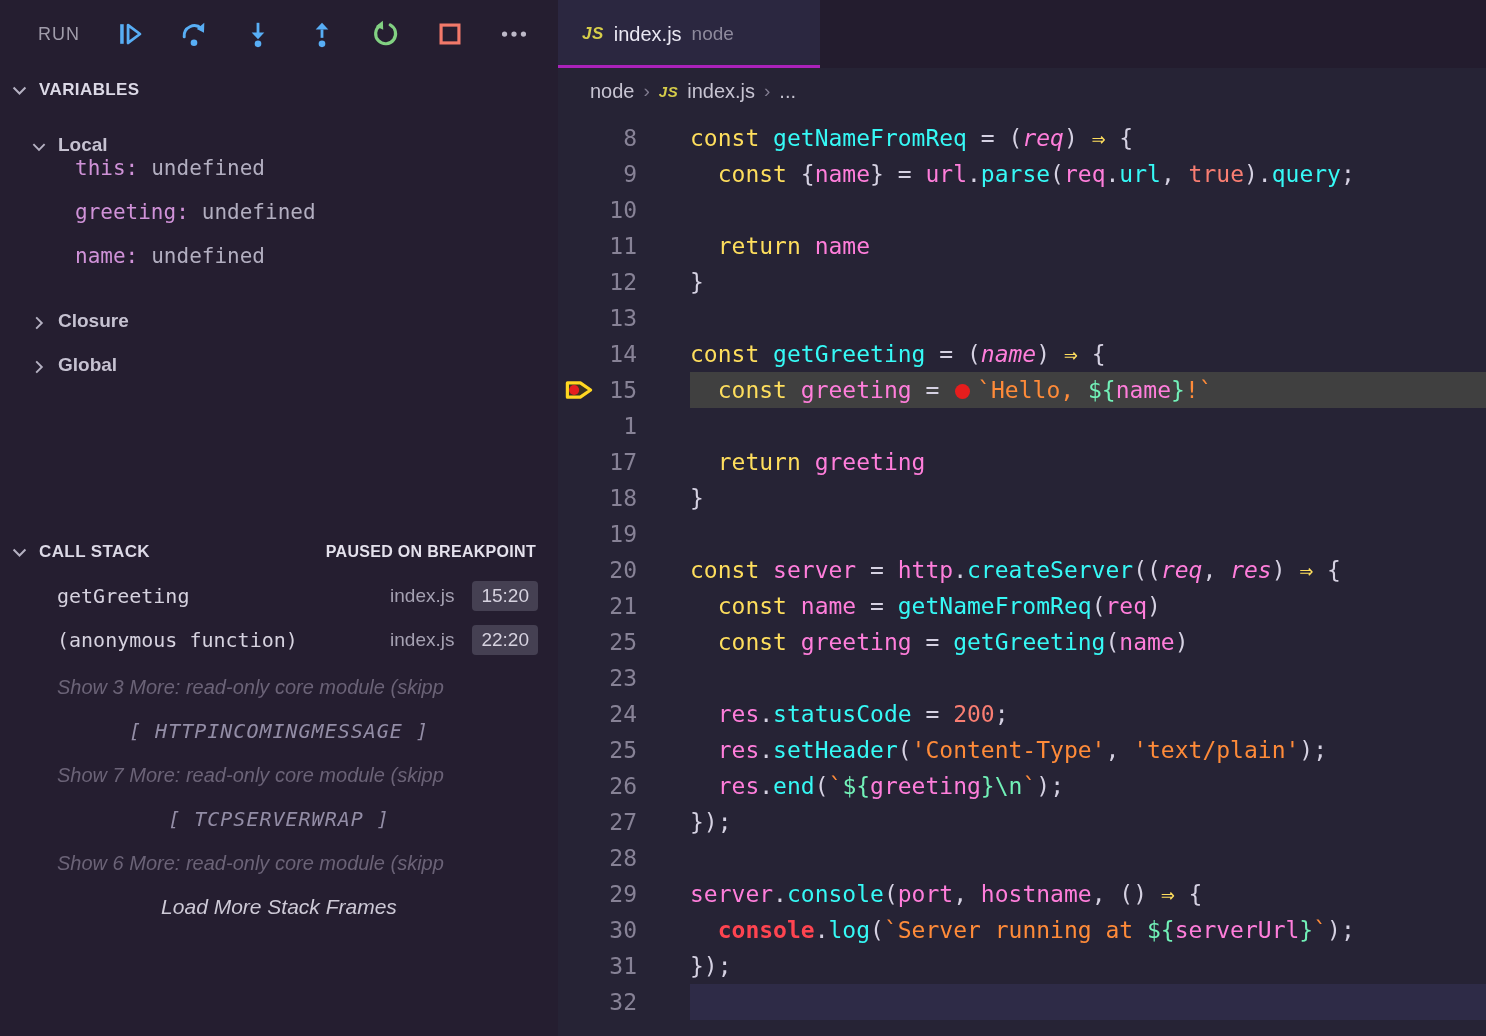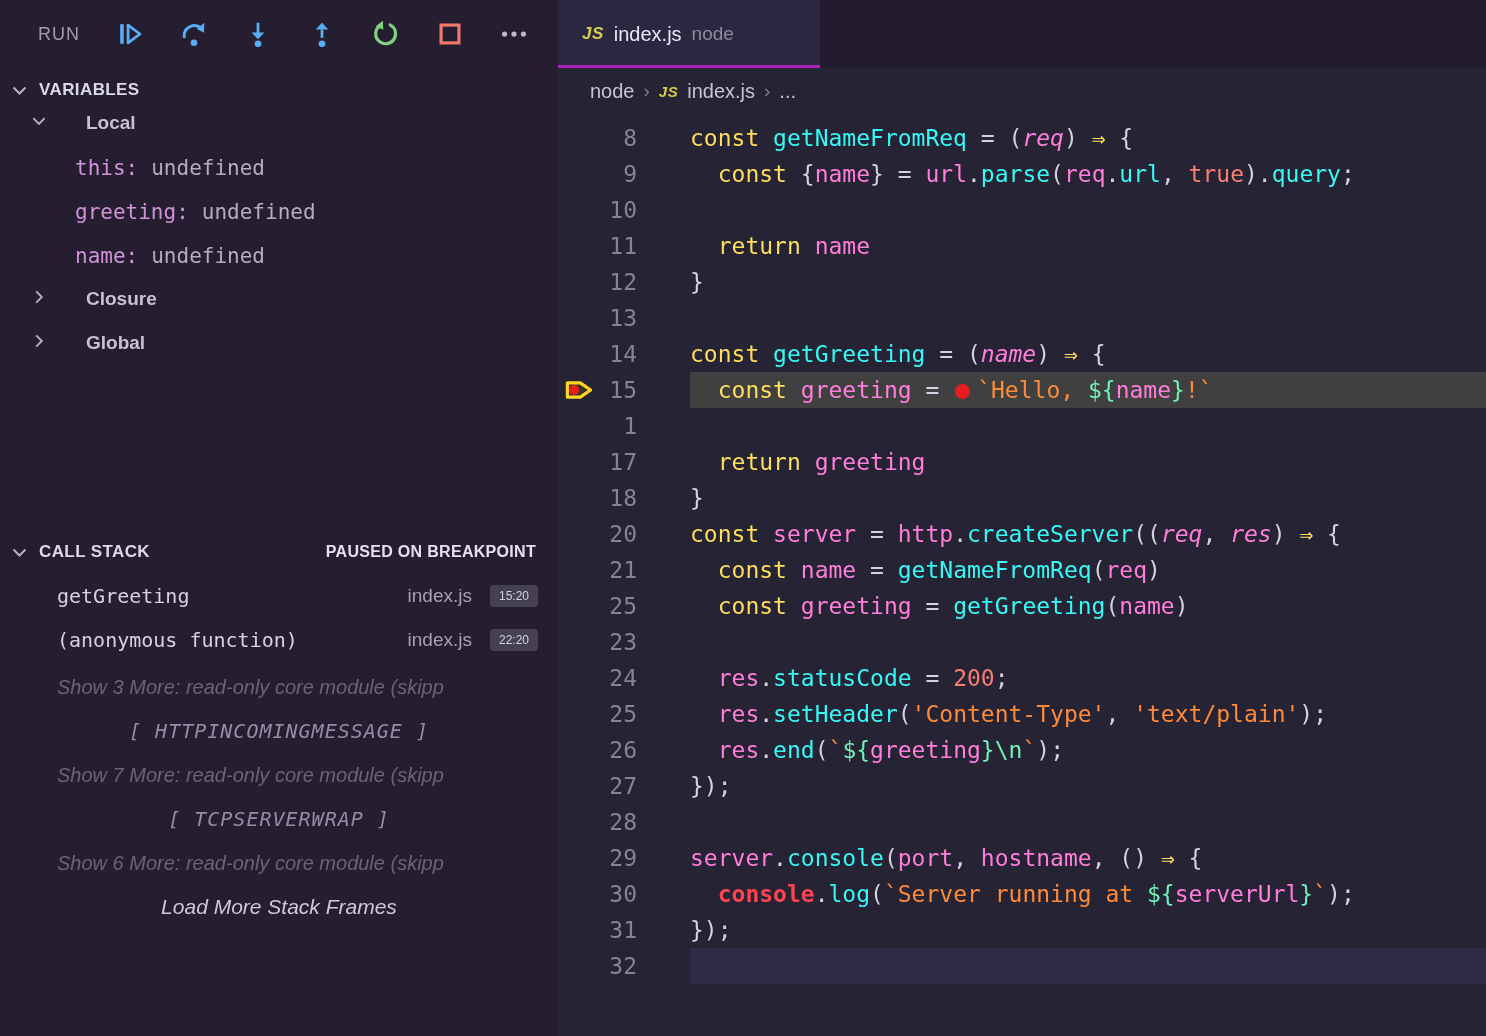--- a/index.html
+++ b/index.html
@@ -12,34 +12,34 @@
   .debug-toolbar { height:68px; display:flex; align-items:center; padding-left:38px; }
   .run-label { color:#a09caa; font-size:18px; letter-spacing:1px; font-weight:400; margin-right:18px; }
   .dbg-btn { width:30px; height:30px; margin:0 17px; background:none; border:none; cursor:pointer; display:flex; align-items:center; justify-content:center; }
   .dbg-btn svg { width:28px; height:28px; }
 
   .section-header { height:44px; display:flex; align-items:center; padding-left:10px; }
   .section-header .chev { margin-right:10px; display:flex; }
   .section-title { color:#dcd9e6; font-weight:bold; font-size:17px; letter-spacing:0.4px; }
   .section-status { margin-left:auto; margin-right:22px; color:#e4e1ec; font-weight:bold; font-size:16px; letter-spacing:0.3px; }
 
-  .scope-row { height:44px; display:flex; align-items:flex-start; padding-left:30px;gap:28px; }
+  .scope-row { height:44px; display:flex; align-items:flex-end; padding-left:30px; }
   .scope-row .chev { margin-right:10px; display:flex; }
   .scope-label { color:#c6c2d1; font-weight:bold; font-size:19px; }
 
   .var-row { height:44px; display:flex; align-items:flex-start; padding-left:75px;
              font-family:"DejaVu Sans Mono", monospace; font-size:21px; }
   .var-name { color:#d092d8; }
   .var-value { color:#b2aec0; margin-left:13px; }
 
   .callstack-section { margin-top:154px; }
   .frame-row { height:44px; display:flex; align-items:center; padding:0 20px 0 57px; }
   .frame-name { flex:1; color:#d6d2df; font-family:"DejaVu Sans Mono", monospace; font-size:20px; white-space:nowrap; }
   .frame-file { color:#a5a1b2; font-size:19px; margin-right:18px; }
-  .frame-pos { background:#454052; color:#d6d2df; font-size:12px; border-radius:4px; padding:4px 9px; }
+  .frame-pos { background:#454052; color:#d6d2df; font-size:19px; border-radius:4px; padding:4px 9px; }
 
   .skipped-link { height:44px; display:flex; align-items:center; padding-left:57px;
                   color:#6b6377; font-style:italic; font-size:20px; white-space:nowrap; overflow:hidden; }
   .skipped-module { height:44px; display:flex; align-items:center; justify-content:center;
                     color:#938da6; font-style:italic; font-size:20px;
                     font-family:"DejaVu Sans Mono", monospace; letter-spacing:1px; }
   .load-more { height:44px; display:flex; align-items:center; justify-content:center;
                color:#cdc9d6; font-style:italic; font-size:21px; cursor:pointer; }
   .stack-gap { height:3px; }
 
@@ -311,20 +311,26 @@
           <div class="line-content"><span class="tok-p">  </span><span class="tok-k">return</span><span class="tok-p"> </span><span class="tok-v">greeting</span></div>
         </div>
         <div class="code-line">
           <div class="gutter">
             <span class="linenum">18</span>
           </div>
           <div class="line-content"><span class="tok-p">}</span></div>
         </div>
         <div class="code-line">
           <div class="gutter">
+            <span class="linenum">19</span>
+          </div>
+          <div class="line-content"></div>
+        </div>
+        <div class="code-line">
+          <div class="gutter">
             <span class="linenum">20</span>
           </div>
           <div class="line-content"><span class="tok-k">const</span><span class="tok-p"> </span><span class="tok-v">server</span><span class="tok-p"> = </span><span class="tok-v">http</span><span class="tok-p">.</span><span class="tok-f">createServer</span><span class="tok-p">((</span><span class="tok-i">req</span><span class="tok-p">, </span><span class="tok-i">res</span><span class="tok-p">) </span><span class="tok-k">⇒</span><span class="tok-p"> {</span></div>
         </div>
         <div class="code-line">
           <div class="gutter">
             <span class="linenum">21</span>
           </div>
           <div class="line-content"><span class="tok-p">  </span><span class="tok-k">const</span><span class="tok-p"> </span><span class="tok-v">name</span><span class="tok-p"> = </span><span class="tok-f">getNameFromReq</span><span class="tok-p">(</span><span class="tok-v">req</span><span class="tok-p">)</span></div>
         </div>

